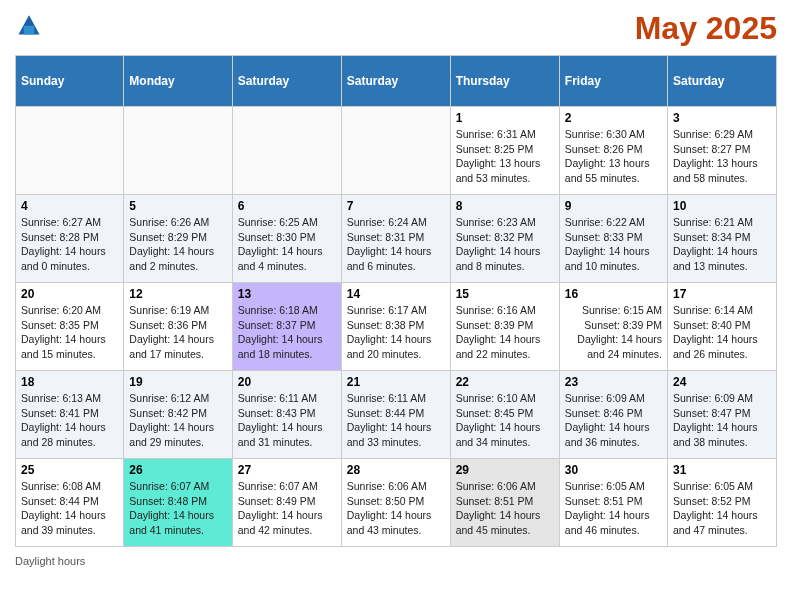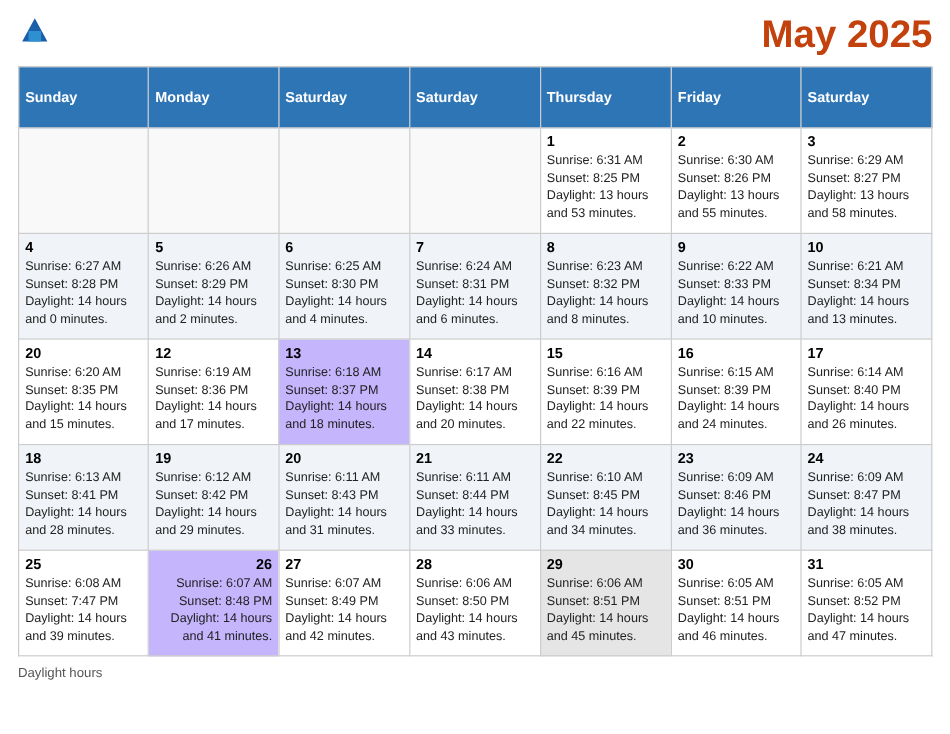--- a/index.html
+++ b/index.html
@@ -237,21 +237,21 @@
         </td>
         <td style="background: rgb(255, 255, 255); margin-left: 47px;">
           <div class="day-num">15</div>
           <div class="day-info" style="white-space: pre-line;">Sunrise: 6:16 AM
 Sunset: 8:39 PM
 Daylight: 14 hours
 and 22 minutes.</div>
         </td>
         <td style="background: rgb(255, 255, 255);">
           <div class="day-num">16</div>
-          <div class="day-info" style="white-space: pre-line;">Sunrise: 6:15 AM
+          <div class="day-info" style="white-space: pre-line; text-align: right;">Sunrise: 6:15 AM
 Sunset: 8:39 PM
 Daylight: 14 hours
 and 24 minutes.</div>
         </td>
         <td style="background: rgb(255, 255, 255);">
           <div class="day-num">17</div>
           <div class="day-info" style="white-space: pre-line;">Sunrise: 6:14 AM
 Sunset: 8:40 PM
 Daylight: 14 hours
 and 26 minutes.</div>
@@ -305,25 +305,25 @@
           <div class="day-info" style="white-space: pre-line;">Sunrise: 6:09 AM
 Sunset: 8:47 PM
 Daylight: 14 hours
 and 38 minutes.</div>
         </td>
       </tr>
       <tr>
         <td style="background: rgb(255, 255, 255);">
           <div class="day-num">25</div>
           <div class="day-info" style="white-space: pre-line;">Sunrise: 6:08 AM
-Sunset: 7:47 PM
+Sunset: 8:44 PM
 Daylight: 14 hours
 and 39 minutes.</div>
         </td>
-        <td style="background: #c4b5fd; text-align: right;">
+        <td style="background: #5eead4;">
           <div class="day-num">26</div>
           <div class="day-info" style="white-space: pre-line;">Sunrise: 6:07 AM
 Sunset: 8:48 PM
 Daylight: 14 hours
 and 41 minutes.</div>
         </td>
         <td style="background: rgb(255, 255, 255);">
           <div class="day-num">27</div>
           <div class="day-info" style="white-space: pre-line;">Sunrise: 6:07 AM
 Sunset: 8:49 PM

